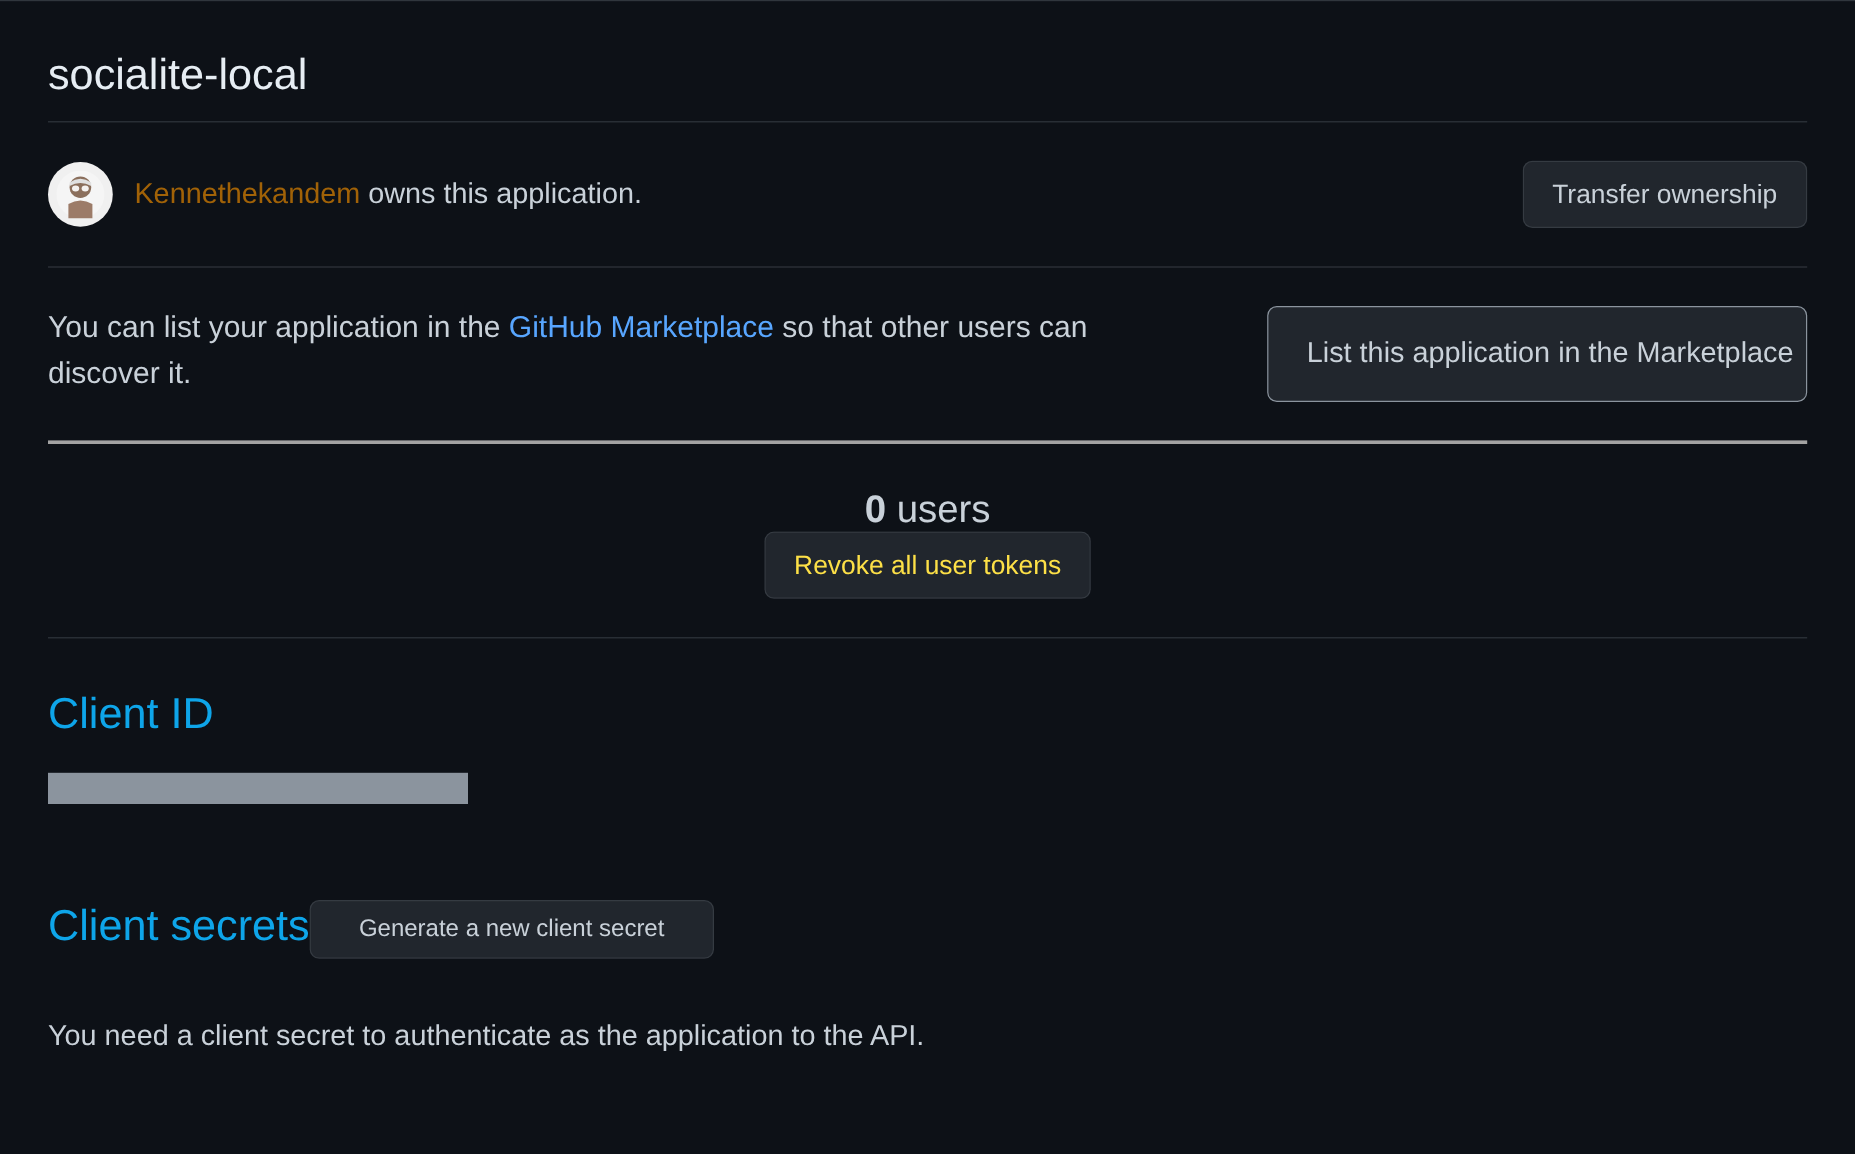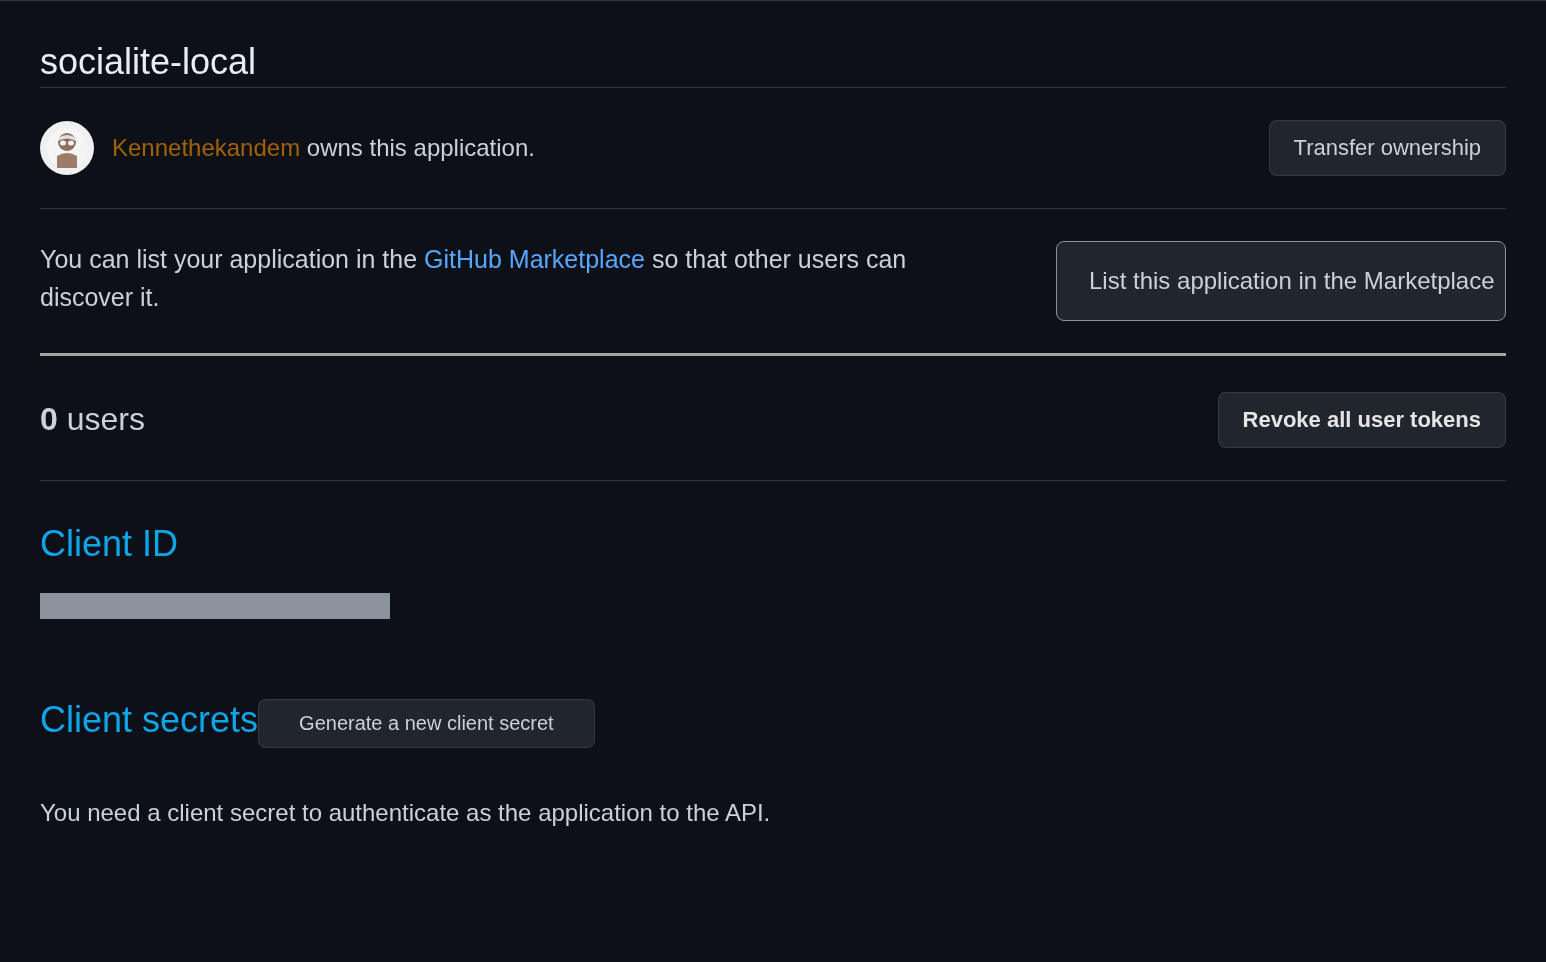--- a/index.html
+++ b/index.html
@@ -14,21 +14,21 @@
       font-size: 16px;
       padding: 40px;
       width: 1546px;
       min-height: 962px;
       border-top: 1px solid #30363d;
     }
     .page-title {
       font-size: 36px;
       font-weight: 400;
       color: #e6edf3;
-      padding-bottom: 4px;
+      padding-bottom: 18px;
       border-bottom: 1px solid #30363d;
       margin-bottom: 32px;
     }
     .section {
       display: flex;
       justify-content: space-between;
       align-items: center;
       padding-bottom: 32px;
       border-bottom: 1px solid #30363d;
       margin-bottom: 32px;
@@ -74,22 +74,21 @@
       font-family: inherit;
     }
     .btn-large {
       padding: 22px 32px;
       font-size: 24px;
       text-align: center;
       line-height: 1.4;
       border: 1px solid #8b949e;
     }
     .btn-danger {
-      color: #e5e5e5;
-      font-weight: bold;
+      color: #fde047;
     }
     .marketplace-section {
       display: flex;
       justify-content: space-between;
       align-items: flex-start;
       gap: 20px;
       padding-bottom: 32px;
       border-bottom: 3px solid #a3a3a3;
       margin-bottom: 36px;
     }
@@ -107,20 +106,21 @@
       width: 450px;
       flex-shrink: 0;
     }
     .users-section {
       display: flex;
       justify-content: space-between;
       align-items: center;
       padding-bottom: 32px;
       border-bottom: 1px solid #30363d;
       margin-bottom: 42px;
+      flex-direction: column;
     }
     .users-count {
       font-size: 32px;
       color: #c9d1d9;
     }
     .users-count strong {
       font-weight: 600;
     }
     .subsection-title {
       font-size: 36px;

